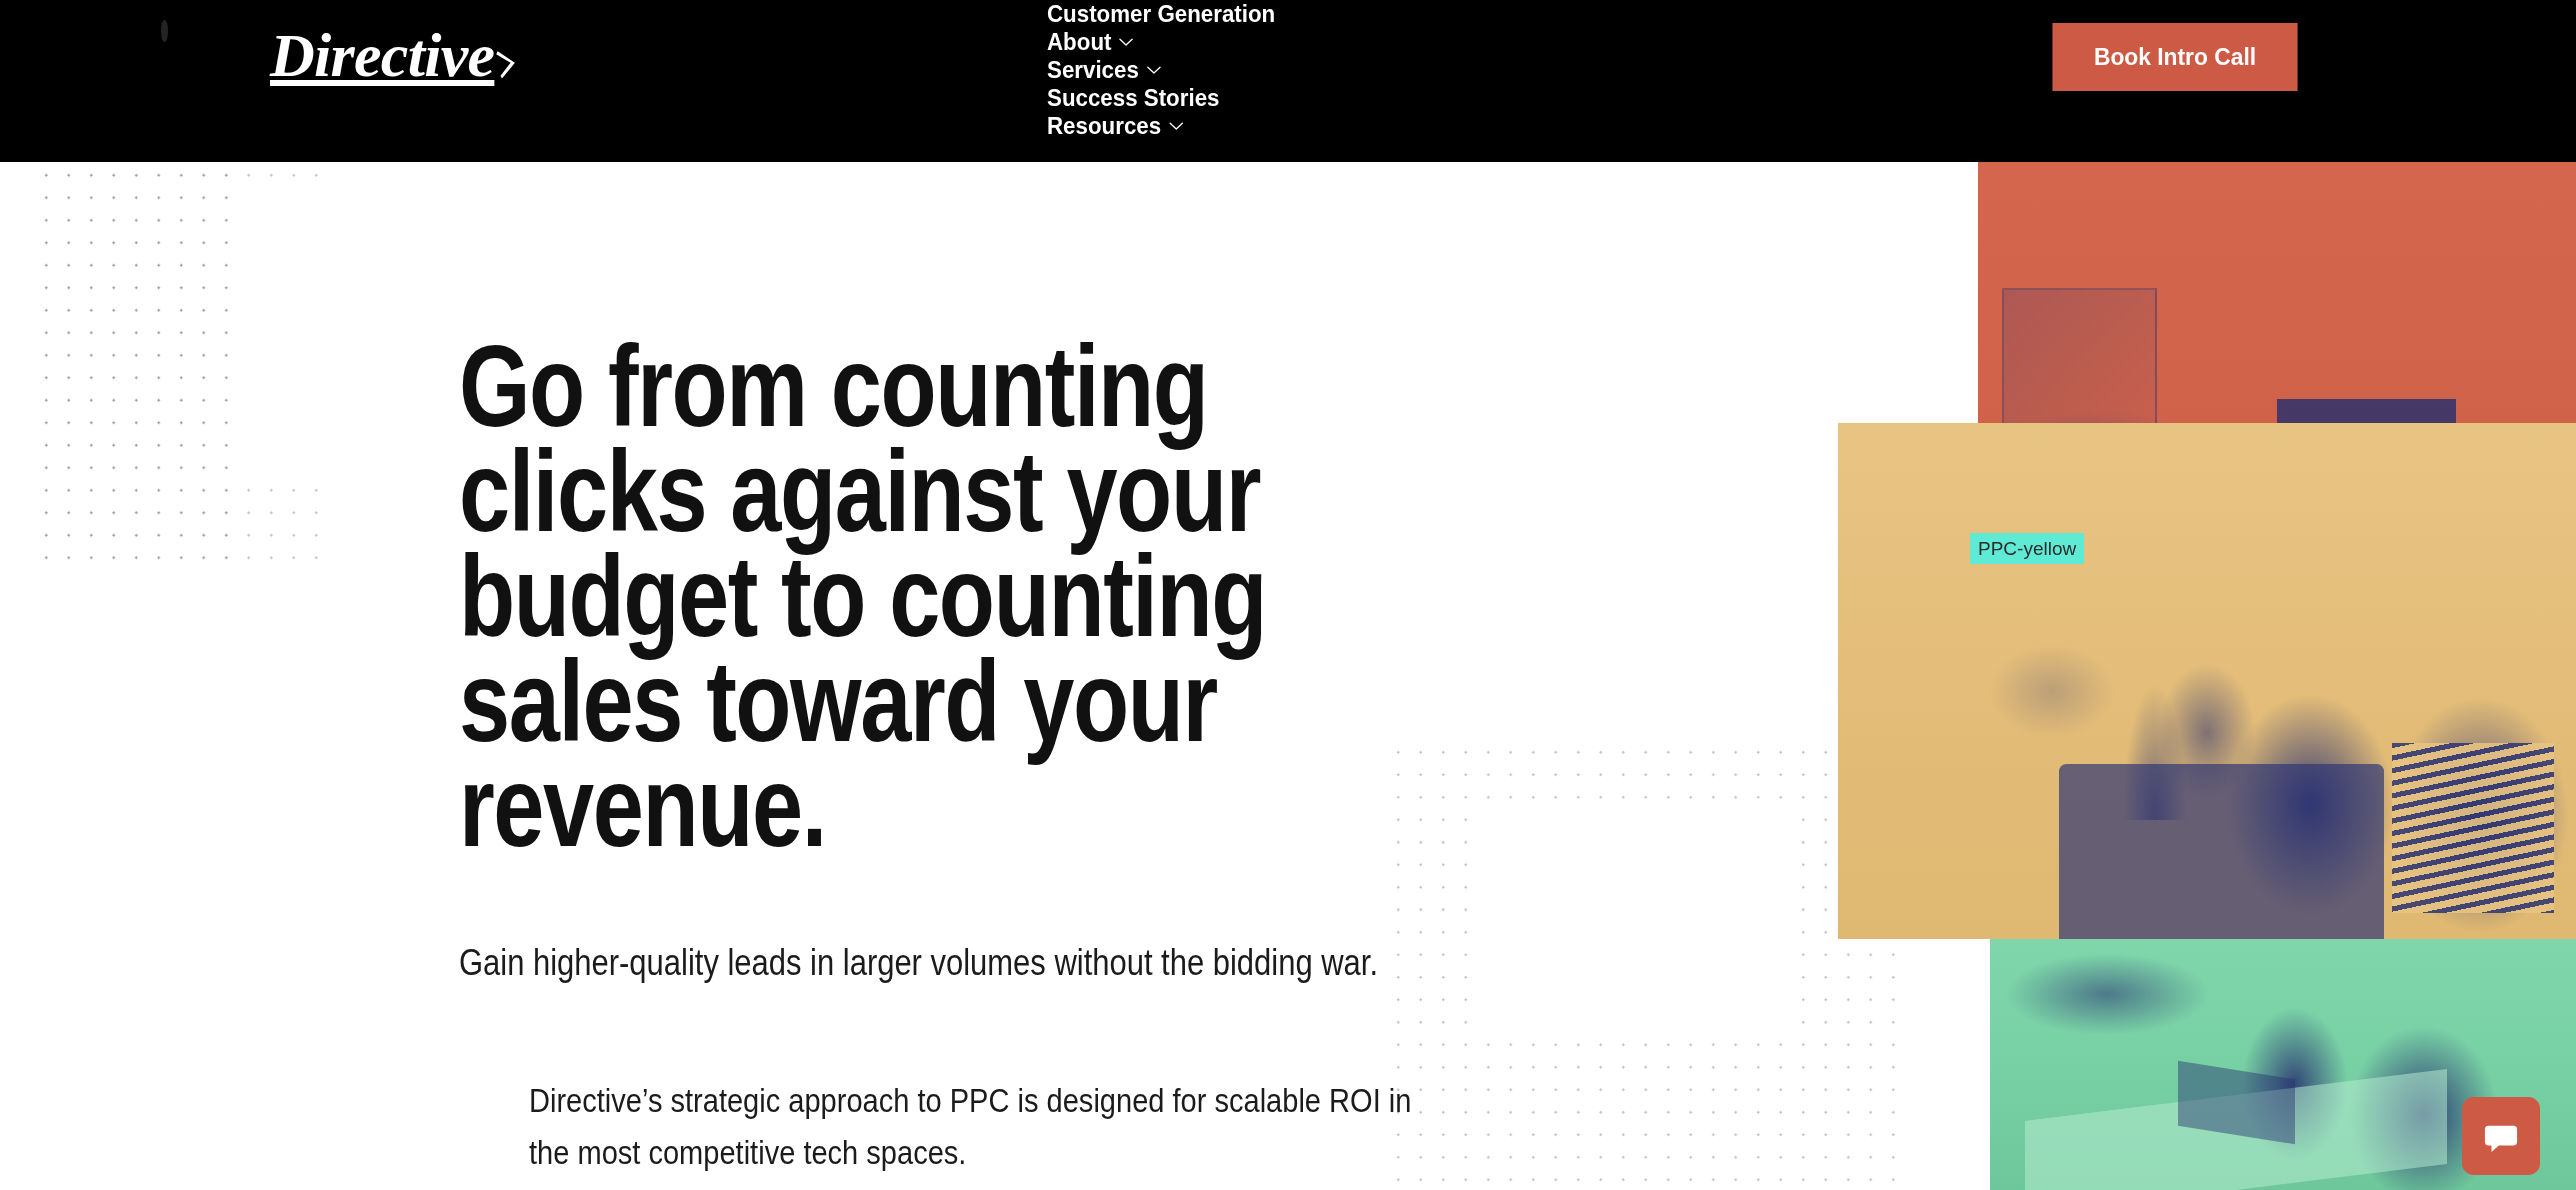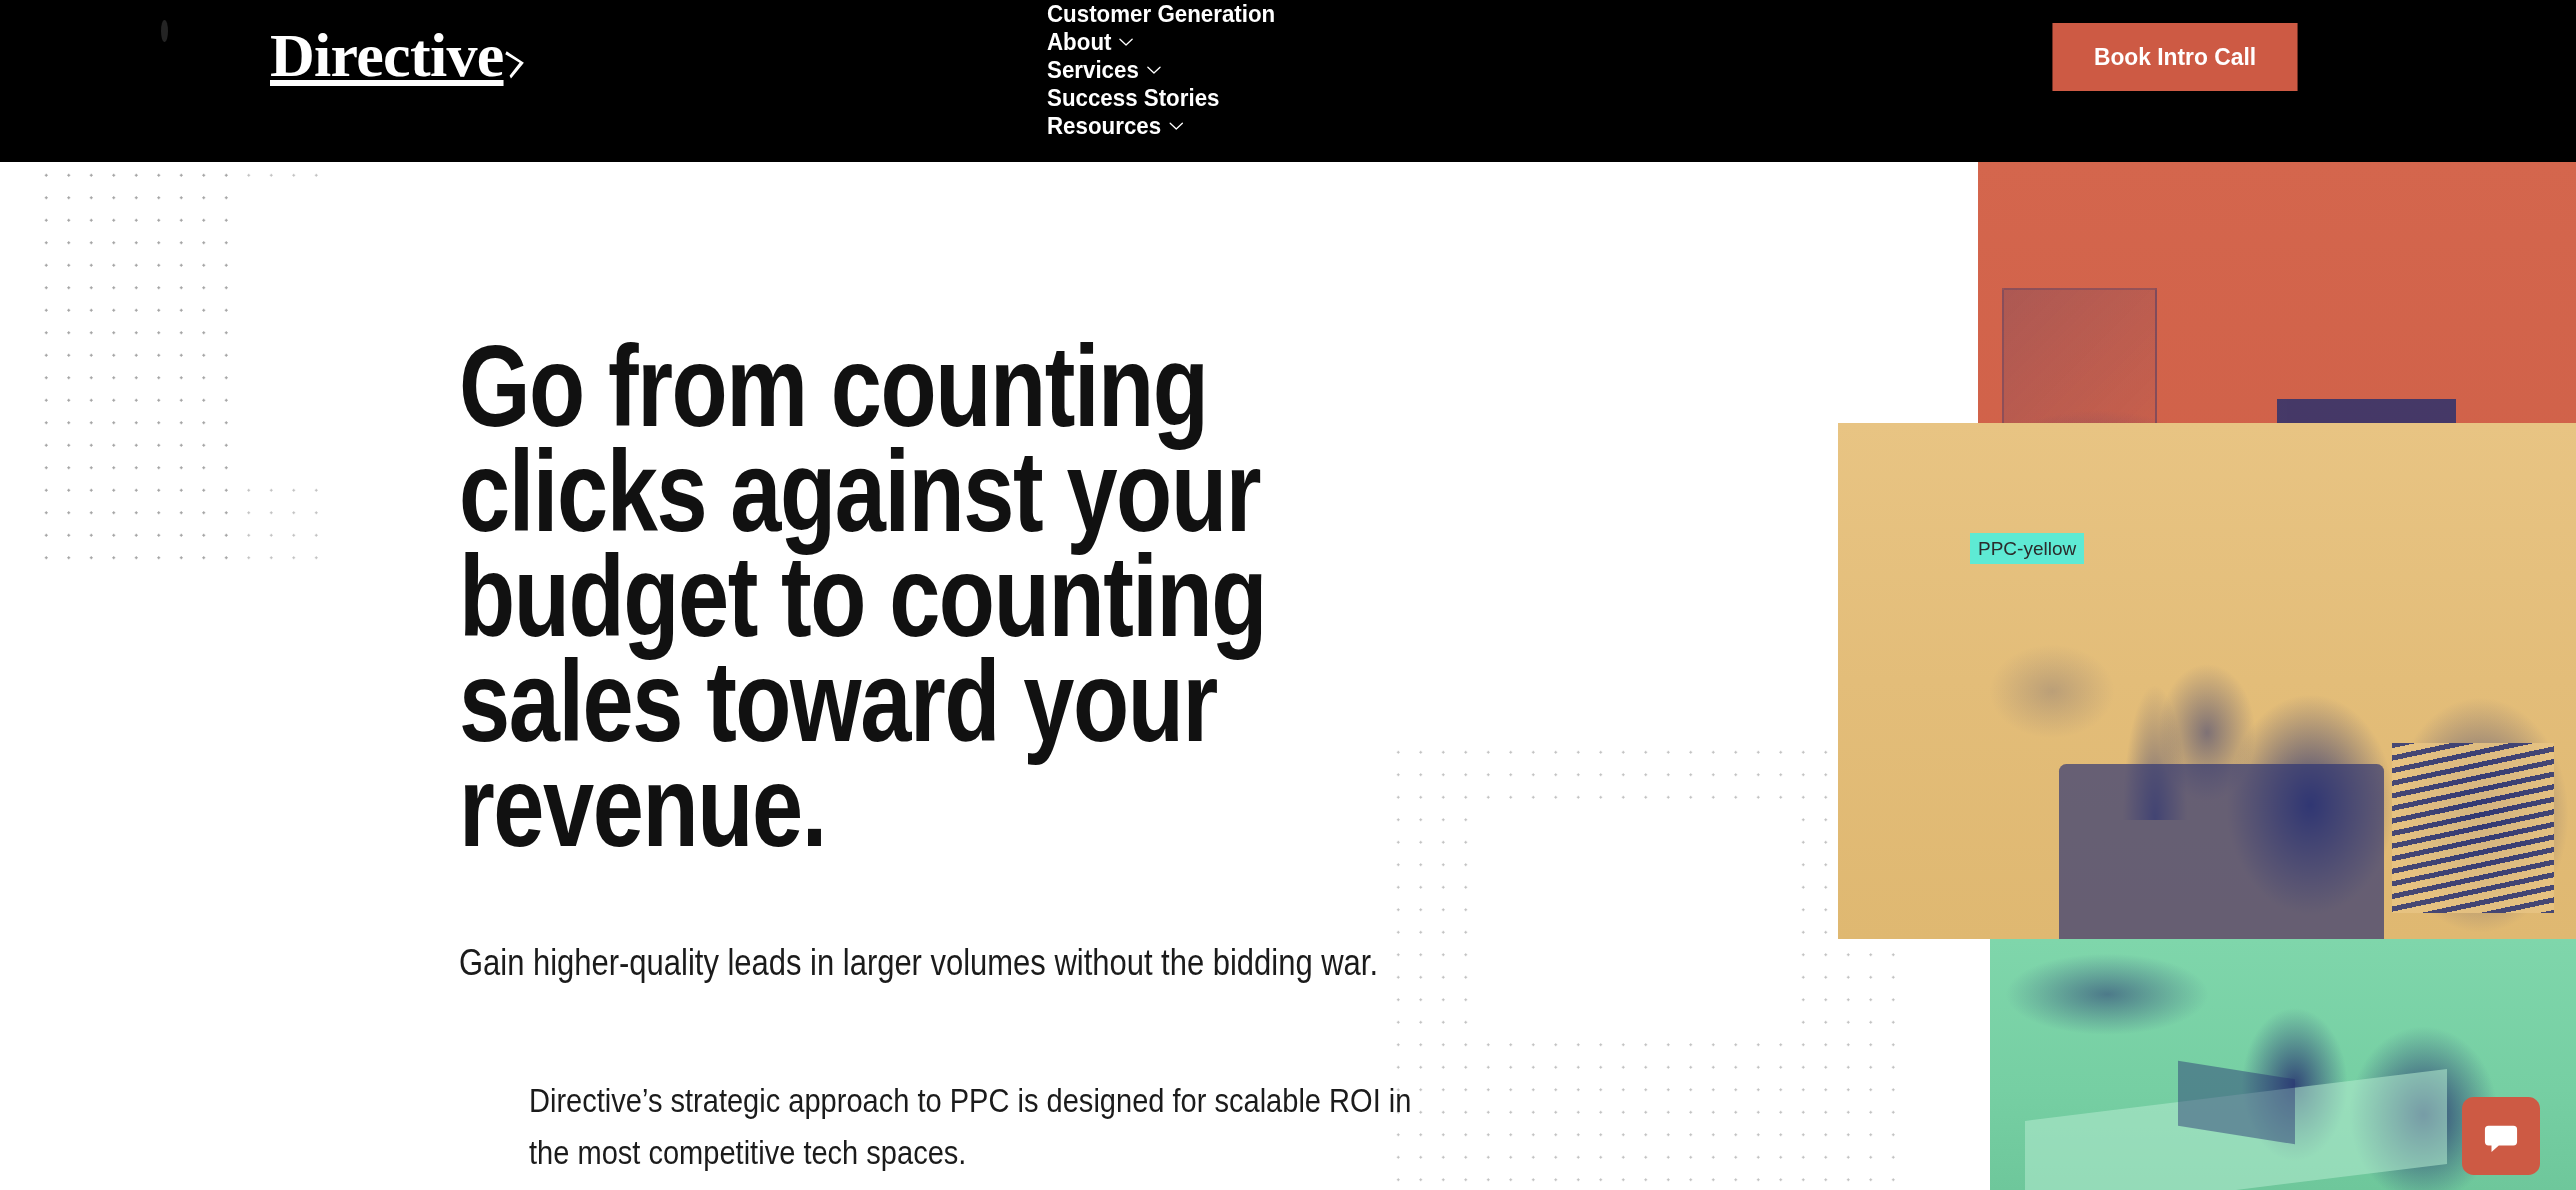--- a/index.html
+++ b/index.html
@@ -38,21 +38,21 @@
     position:absolute; left:0; top:0; width:2576px; height:162px;
     background:#000000;
     display:flex; align-items:center;
     z-index:40;
   }
   #logo {
     position:absolute; left:270px; top:24px;
     font-family:"Liberation Serif", serif;
     font-size:62px; font-weight:700; color:#ffffff;
     letter-spacing:-0.7px; line-height:1;
-    display:flex; align-items:baseline;
+    display:flex; align-items:baseline;font-style:italic;
   }
   #logo .flourish {
     display:inline-block; width:22px; height:33px;
     margin-left:1.5px; position:relative; top:4.4px;
   }
   #logo .flourish svg { display:block; }
 
   #nav {
     position:absolute; left:1047px; top:0; height:162px;
     display:flex; align-items:flex-start; gap:0;flex-direction:column;

